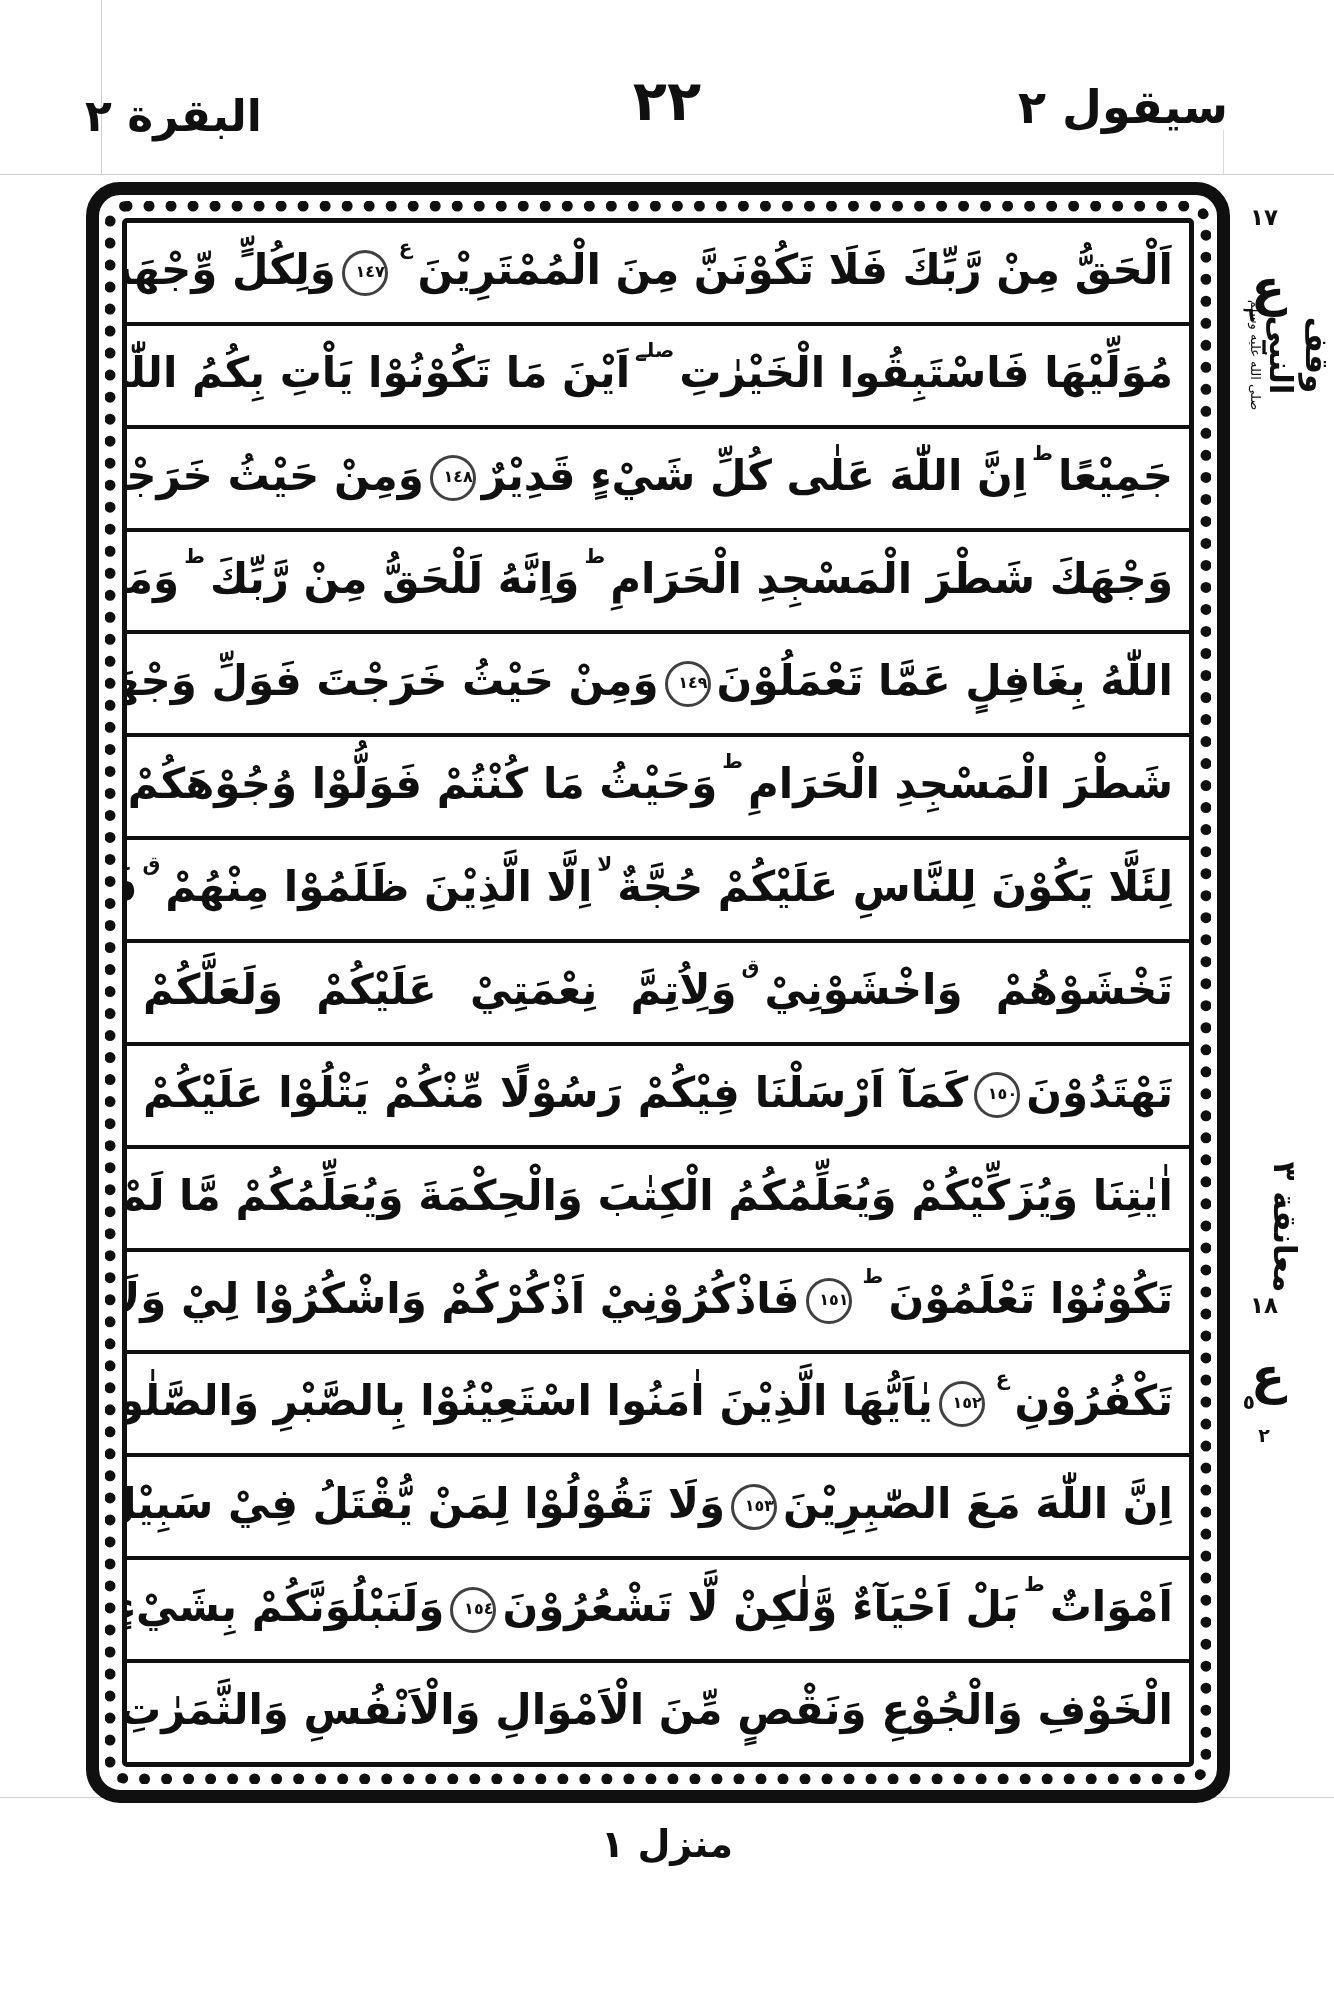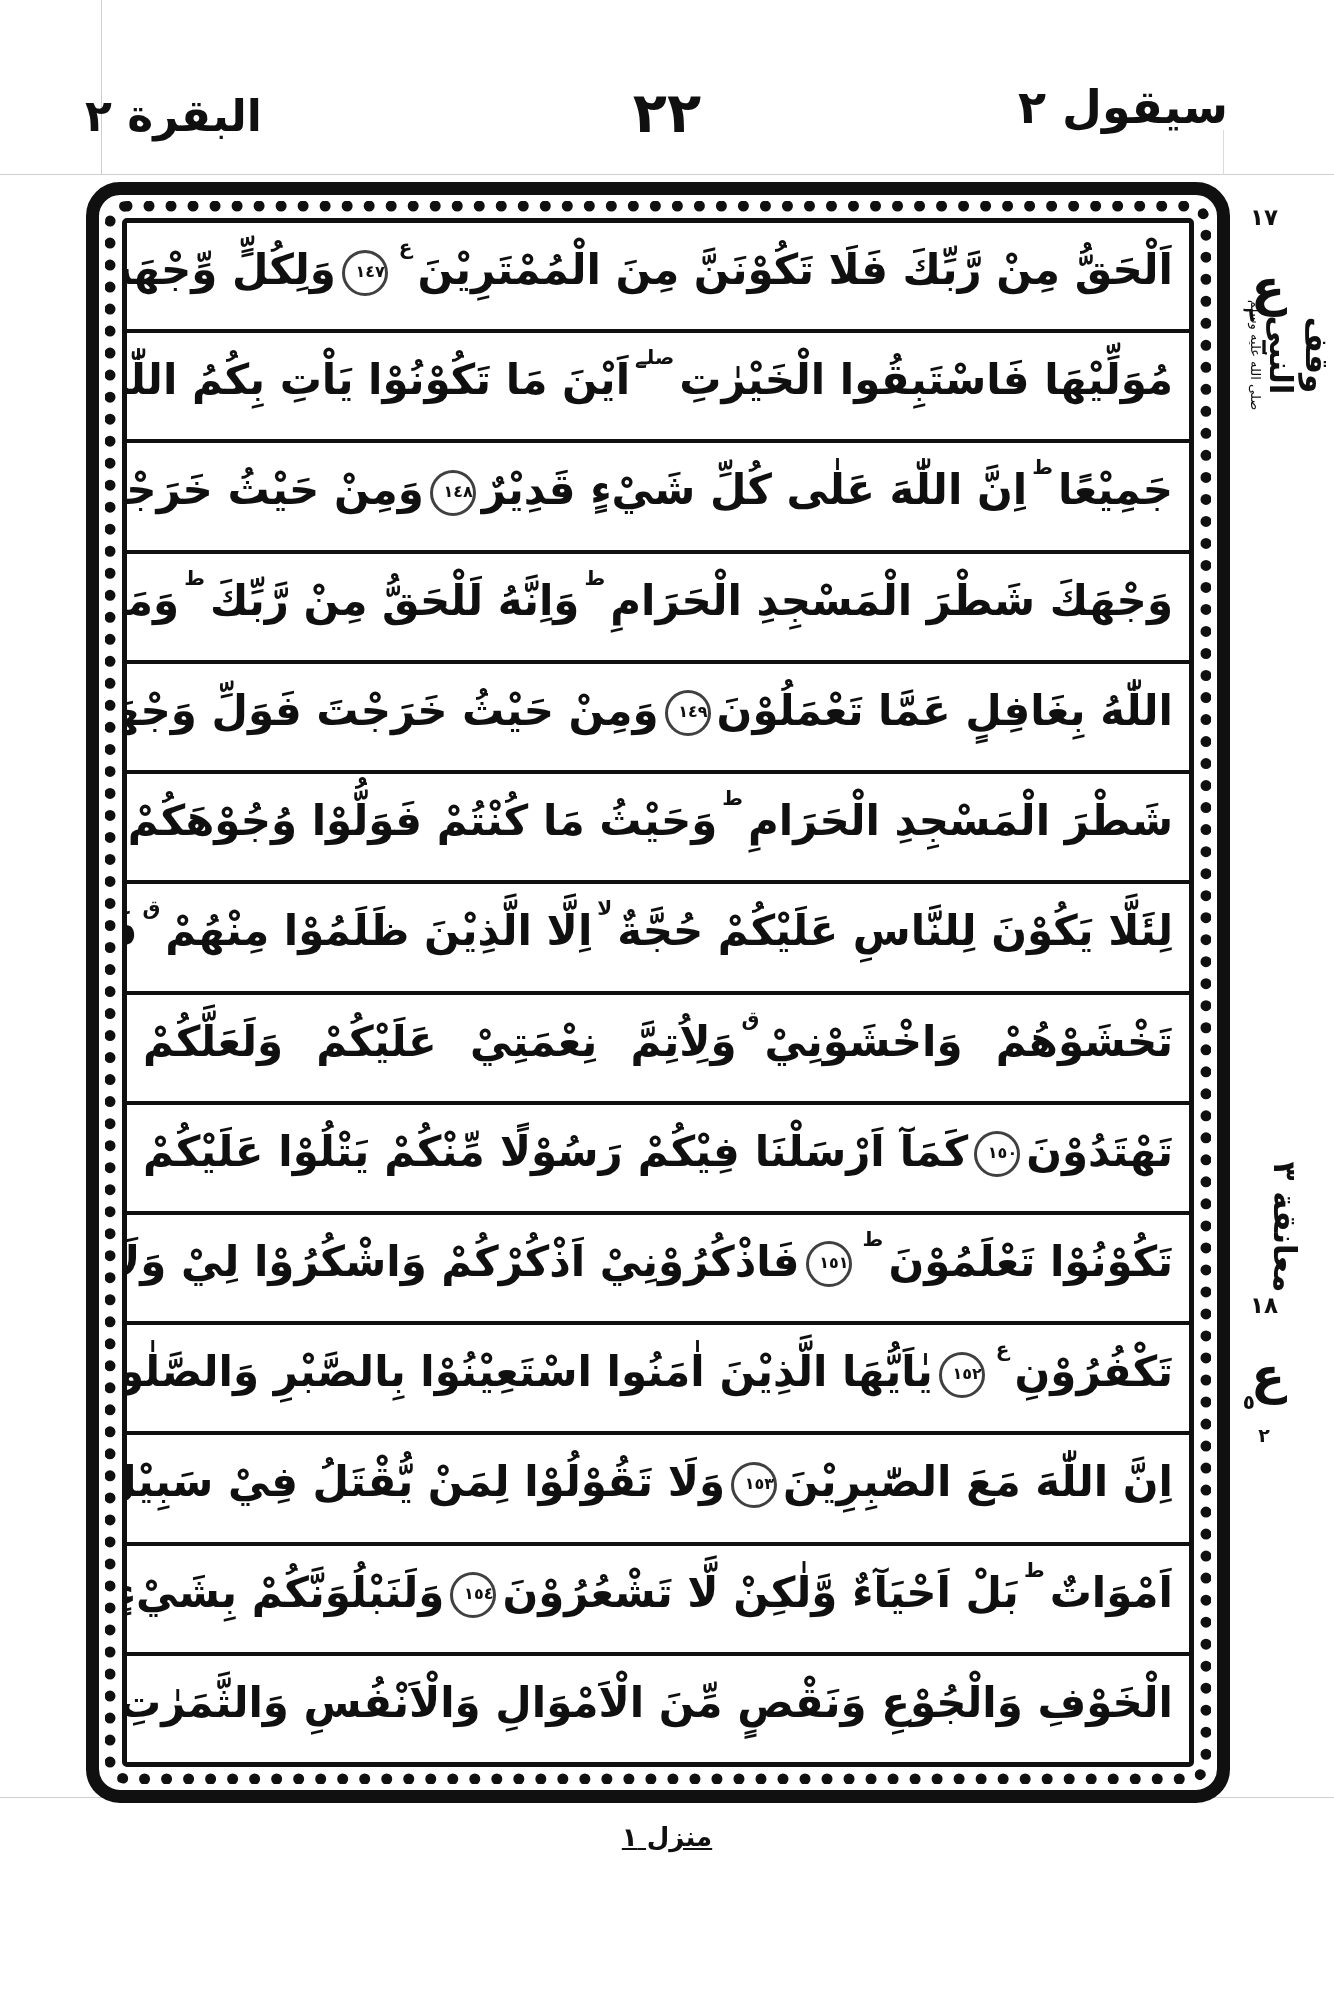--- a/index.html
+++ b/index.html
@@ -7,21 +7,21 @@
     width:1334px;height:1989px;position:relative;background:#ffffff;
     font-family:"DejaVu Sans",sans-serif;color:#101010;overflow:hidden;
   }
   .hairline{position:absolute;background:#cfcfcf;z-index:0;}
   .hl-top{left:0;top:174px;width:1334px;height:1px;}
   .hl-bottom{left:0;top:1797px;width:1334px;height:1px;}
   .vl-left{left:101px;top:0;width:1px;height:174px;}
   .vl-right{left:1223px;top:130px;width:1px;height:45px;background:#dadada;}
 
   .surah-label{position:absolute;left:85px;top:90px;font-size:44px;font-weight:700;direction:rtl;}
-  .page-number{position:absolute;left:0;right:0;top:68px;text-align:center;font-size:56px;font-weight:700;direction:rtl;margin-top:12px;}
+  .page-number{position:absolute;left:0;right:0;top:68px;text-align:center;font-size:56px;font-weight:700;direction:rtl;}
   .juz-label{position:absolute;right:106px;top:80px;font-size:46px;font-weight:700;direction:rtl;}
 
   .frame{position:absolute;left:86px;top:182px;width:1144px;height:1621px;z-index:1;}
   .frame-outer{position:absolute;inset:0;border:13px solid #101010;border-radius:34px;}
   .frame-dots{position:absolute;inset:19px;border:11px dotted #101010;border-radius:22px;}
   .frame-inner{
     position:absolute;inset:36px;border:5px solid #101010;border-radius:5px;
     display:flex;flex-direction:column;background:#fff;overflow:hidden;
   }
   .qline{
@@ -51,21 +51,21 @@
   .ruku-sub{font-size:20px;font-weight:700;vertical-align:-16px;margin-right:-4px;}
   .ruku-tail{font-size:19px;font-weight:700;line-height:20px;}
 
   .rot-note{position:absolute;z-index:2;direction:rtl;text-align:center;transform:rotate(90deg);}
   .waqf-note{left:1215px;top:310px;width:150px;height:90px;}
   .waqf-note-title{font-size:31px;font-weight:700;line-height:36px;}
   .waqf-note-sub{font-size:13px;line-height:15px;}
   .muanaqah-note{left:1213px;top:1205px;width:140px;height:44px;}
   .muanaqah-title{font-size:31px;font-weight:700;line-height:40px;}
 
-  .manzil-label{position:absolute;left:0;right:0;top:1822px;text-align:center;font-size:26px;font-weight:700;direction:rtl;text-decoration:underline;}
+  .manzil-label{position:absolute;left:0;right:0;top:1822px;text-align:center;font-size:38px;font-weight:700;direction:rtl;}
 </style>
 </head>
 <body>
 
 <div class="hairline hl-top"></div>
 <div class="hairline hl-bottom"></div>
 <div class="hairline vl-left"></div>
 <div class="hairline vl-right"></div>
 
 <div class="surah-label">البقرة ٢</div>
@@ -78,20 +78,21 @@
   <div class="frame-inner">
       <div class="qline"><span class="seg-text">اَلْحَقُّ مِنْ رَّبِّكَ فَلَا تَكُوْنَنَّ مِنَ الْمُمْتَرِيْنَ</span><span class="seg-waqf">ع</span><span class="seg-badge">١٤٧</span><span class="seg-text">وَلِكُلٍّ وِّجْهَةٌ هُوَ</span></div>
       <div class="qline"><span class="seg-text">مُوَلِّيْهَا فَاسْتَبِقُوا الْخَيْرٰتِ</span><span class="seg-waqf">صلے</span><span class="seg-text">اَيْنَ مَا تَكُوْنُوْا يَاْتِ بِكُمُ اللّٰهُ</span></div>
       <div class="qline"><span class="seg-text">جَمِيْعًا</span><span class="seg-waqf">ط</span><span class="seg-text">اِنَّ اللّٰهَ عَلٰى كُلِّ شَيْءٍ قَدِيْرٌ</span><span class="seg-badge">١٤٨</span><span class="seg-text">وَمِنْ حَيْثُ خَرَجْتَ فَوَلِّ</span></div>
       <div class="qline"><span class="seg-text">وَجْهَكَ شَطْرَ الْمَسْجِدِ الْحَرَامِ</span><span class="seg-waqf">ط</span><span class="seg-text">وَاِنَّهُ لَلْحَقُّ مِنْ رَّبِّكَ</span><span class="seg-waqf">ط</span><span class="seg-text">وَمَا</span></div>
       <div class="qline"><span class="seg-text">اللّٰهُ بِغَافِلٍ عَمَّا تَعْمَلُوْنَ</span><span class="seg-badge">١٤٩</span><span class="seg-text">وَمِنْ حَيْثُ خَرَجْتَ فَوَلِّ وَجْهَكَ</span></div>
       <div class="qline"><span class="seg-text">شَطْرَ الْمَسْجِدِ الْحَرَامِ</span><span class="seg-waqf">ط</span><span class="seg-text">وَحَيْثُ مَا كُنْتُمْ فَوَلُّوْا وُجُوْهَكُمْ شَطْرَهُ</span></div>
       <div class="qline"><span class="seg-text">لِئَلَّا يَكُوْنَ لِلنَّاسِ عَلَيْكُمْ حُجَّةٌ</span><span class="seg-waqf">لا</span><span class="seg-text">اِلَّا الَّذِيْنَ ظَلَمُوْا مِنْهُمْ</span><span class="seg-waqf">ق</span><span class="seg-text">فَلَا</span></div>
       <div class="qline"><span class="seg-text">تَخْشَوْهُمْ وَاخْشَوْنِيْ</span><span class="seg-waqf">ق</span><span class="seg-text">وَلِاُتِمَّ نِعْمَتِيْ عَلَيْكُمْ وَلَعَلَّكُمْ</span></div>
       <div class="qline"><span class="seg-text">تَهْتَدُوْنَ</span><span class="seg-badge">١٥٠</span><span class="seg-text">كَمَآ اَرْسَلْنَا فِيْكُمْ رَسُوْلًا مِّنْكُمْ يَتْلُوْا عَلَيْكُمْ</span></div>
+      <div class="qline"><span class="seg-text">اٰيٰتِنَا وَيُزَكِّيْكُمْ وَيُعَلِّمُكُمُ الْكِتٰبَ وَالْحِكْمَةَ وَيُعَلِّمُكُمْ مَّا لَمْ</span></div>
       <div class="qline"><span class="seg-text">تَكُوْنُوْا تَعْلَمُوْنَ</span><span class="seg-waqf">ط</span><span class="seg-badge">١٥١</span><span class="seg-text">فَاذْكُرُوْنِيْ اَذْكُرْكُمْ وَاشْكُرُوْا لِيْ وَلَا</span></div>
       <div class="qline"><span class="seg-text">تَكْفُرُوْنِ</span><span class="seg-waqf">ع</span><span class="seg-badge">١٥٢</span><span class="seg-text">يٰاَيُّهَا الَّذِيْنَ اٰمَنُوا اسْتَعِيْنُوْا بِالصَّبْرِ وَالصَّلٰوةِ</span></div>
       <div class="qline"><span class="seg-text">اِنَّ اللّٰهَ مَعَ الصّٰبِرِيْنَ</span><span class="seg-badge">١٥٣</span><span class="seg-text">وَلَا تَقُوْلُوْا لِمَنْ يُّقْتَلُ فِيْ سَبِيْلِ اللّٰهِ</span></div>
       <div class="qline"><span class="seg-text">اَمْوَاتٌ</span><span class="seg-waqf">ط</span><span class="seg-text">بَلْ اَحْيَآءٌ وَّلٰكِنْ لَّا تَشْعُرُوْنَ</span><span class="seg-badge">١٥٤</span><span class="seg-text">وَلَنَبْلُوَنَّكُمْ بِشَيْءٍ مِّنَ</span></div>
       <div class="qline"><span class="seg-text">الْخَوْفِ وَالْجُوْعِ وَنَقْصٍ مِّنَ الْاَمْوَالِ وَالْاَنْفُسِ وَالثَّمَرٰتِ</span></div>
     </div>
 </div>
 
 <div class="margin-col ruku-marker ruku-top">
   <div class="ruku-upper">١٧</div>

